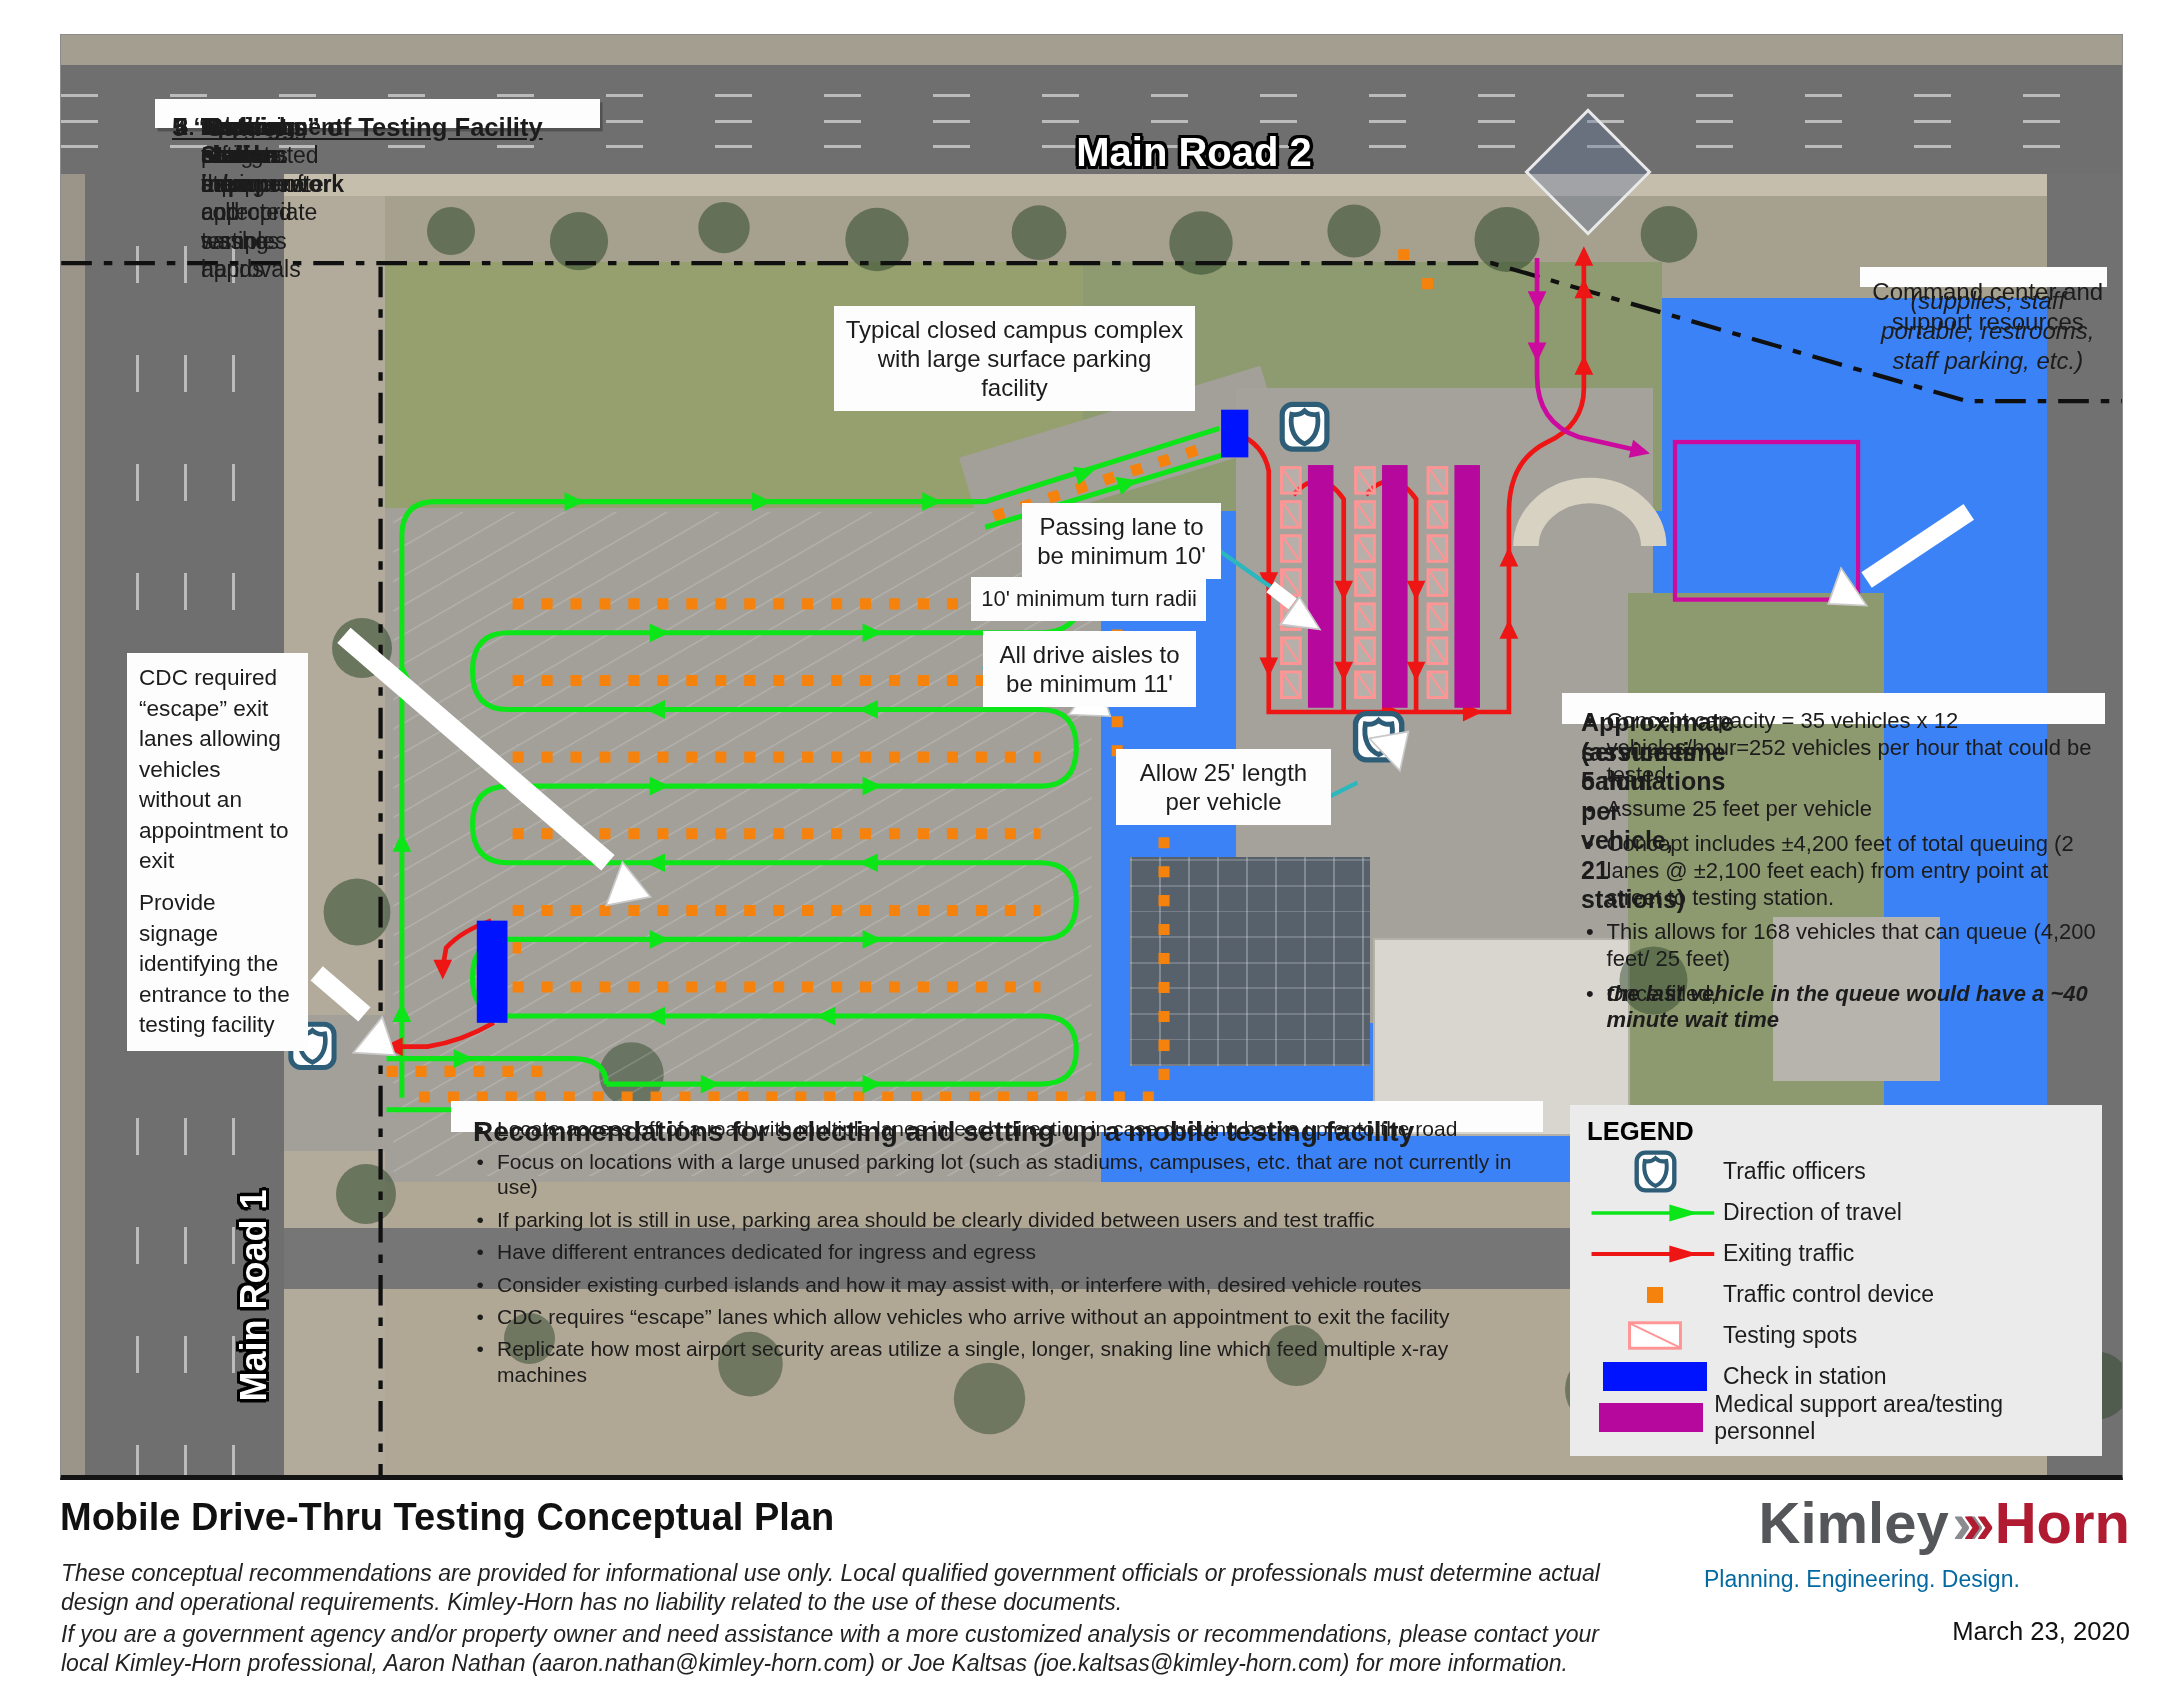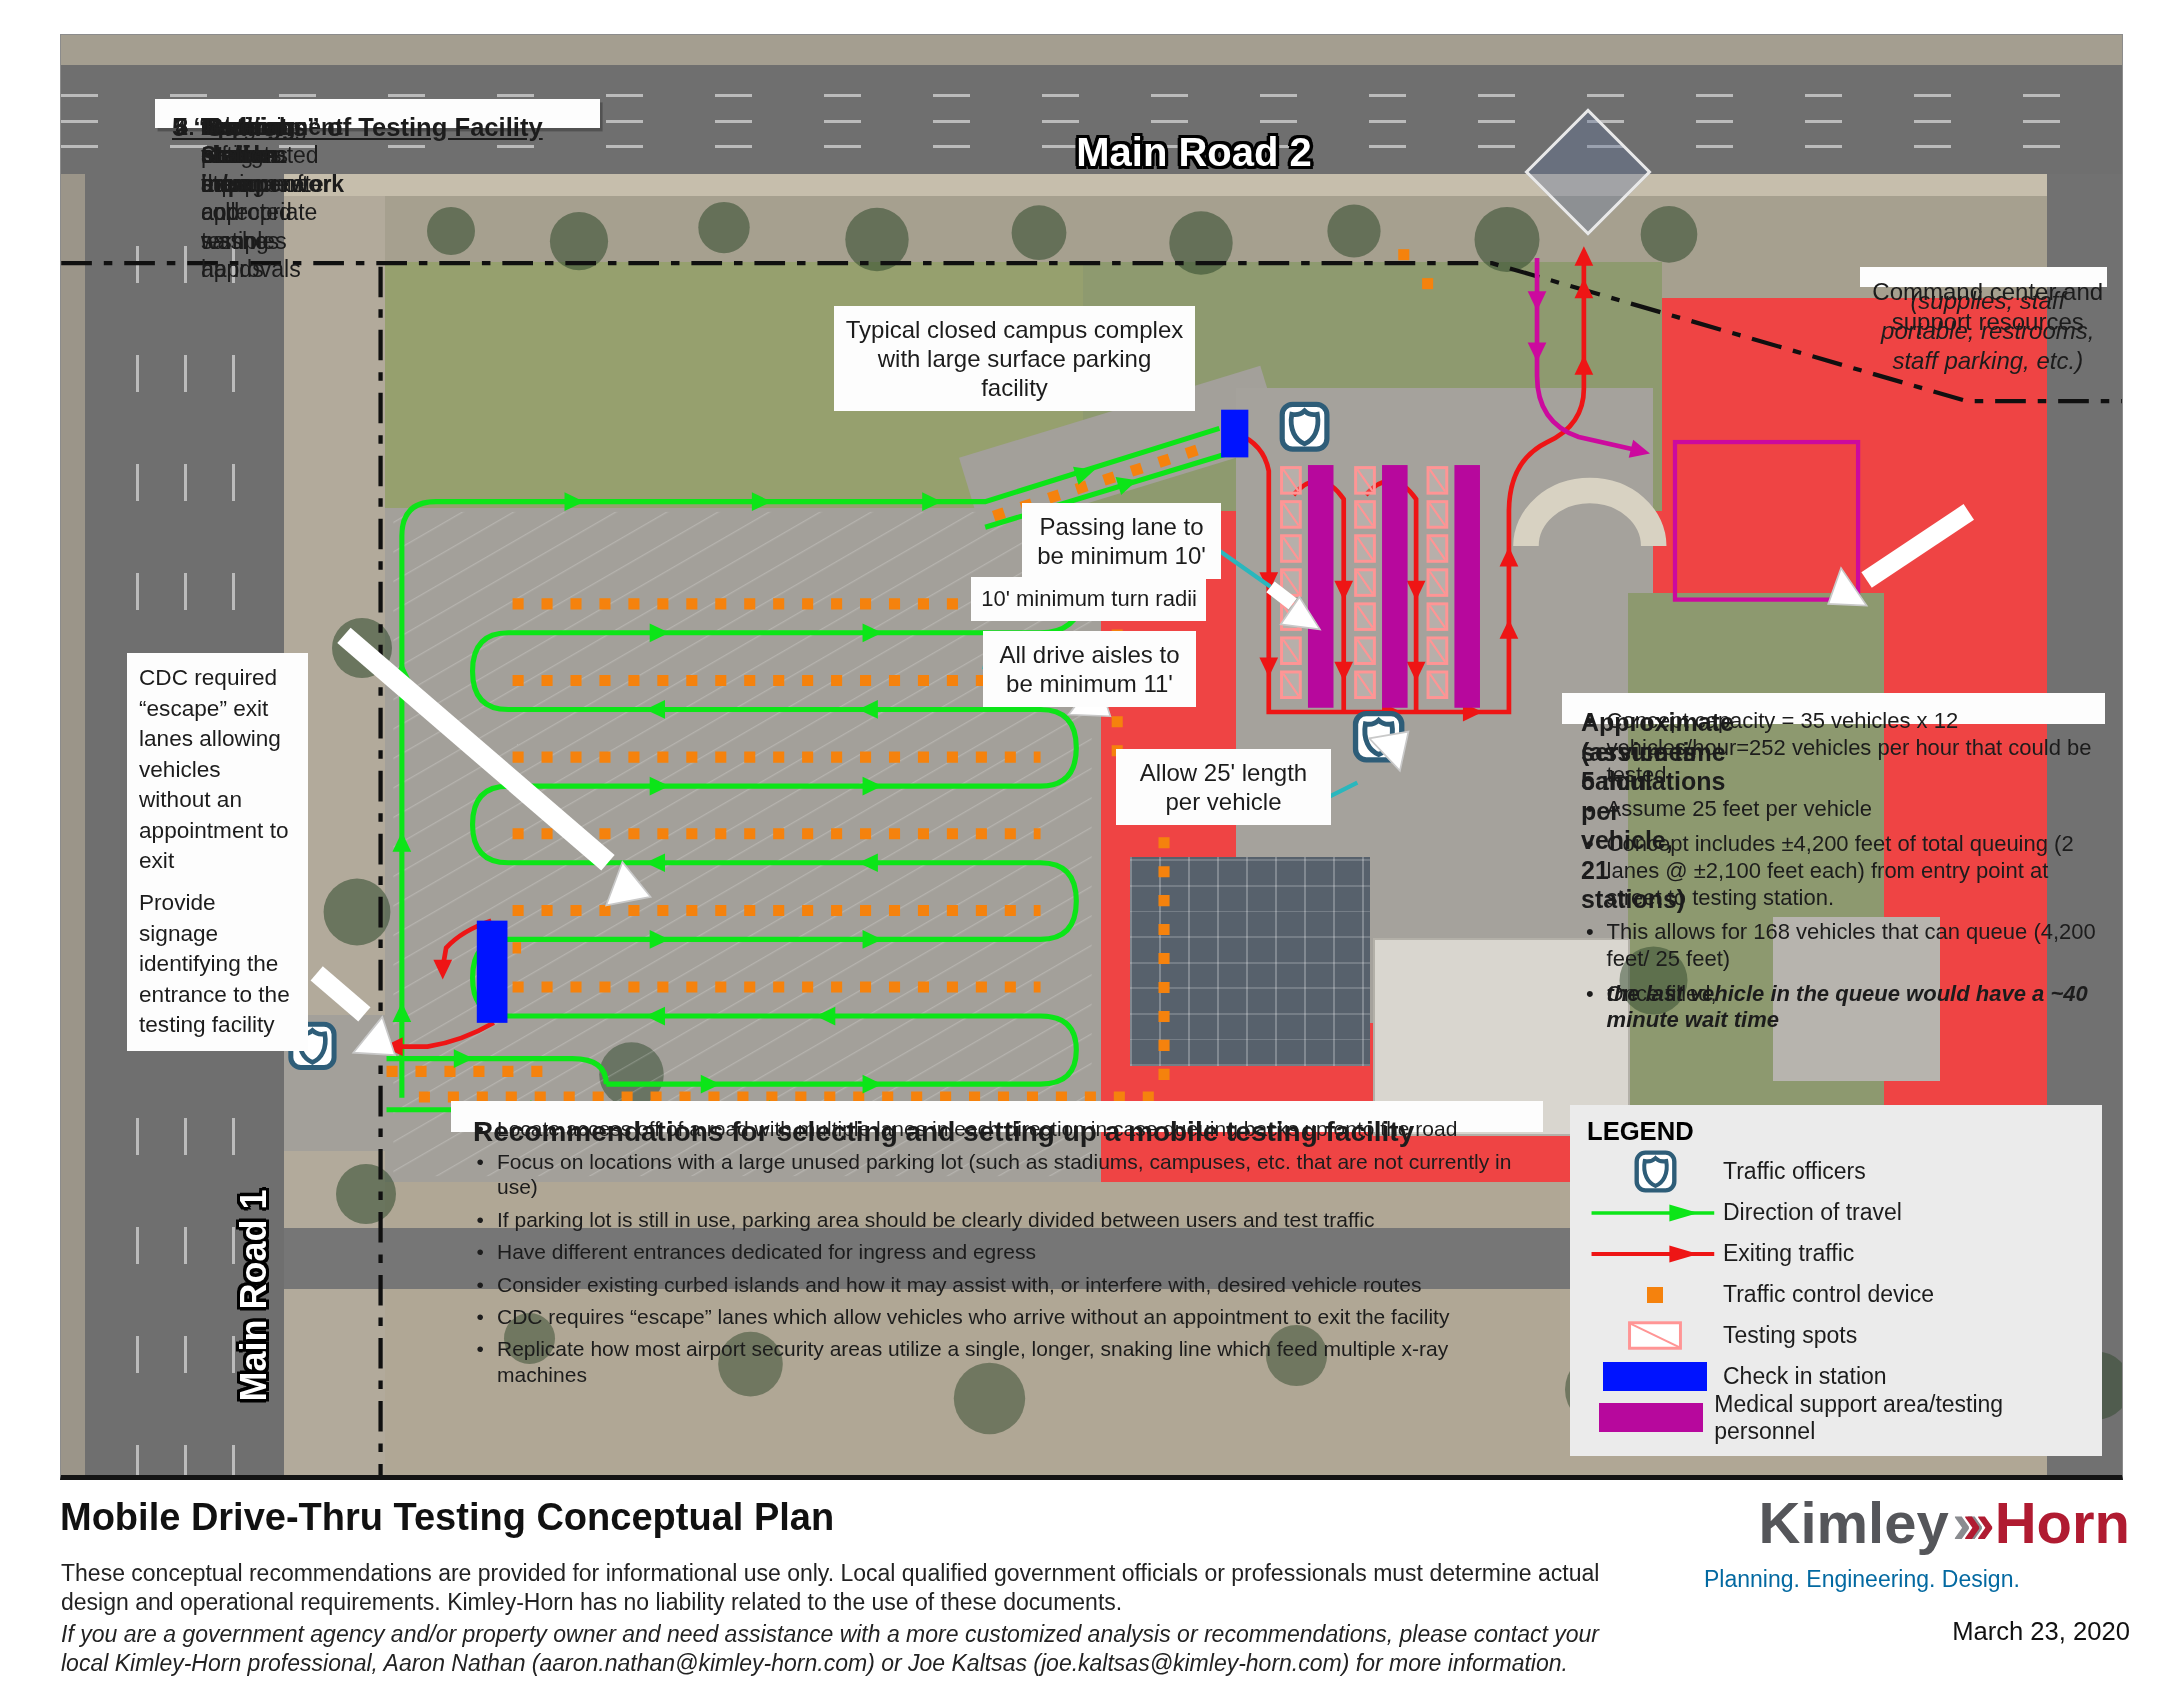--- a/index.html
+++ b/index.html
@@ -1,21 +1,21 @@
 <!DOCTYPE html>
 <html style="font-size:13.6px"><head>
 <meta charset="utf-8">
 <style>
   * { margin:0; padding:0; box-sizing:border-box; }
   body { font-family:"Liberation Sans", sans-serif; background:#fff; }
   .page { position:relative; width:2181px; height:1685px; background:#fff; overflow:hidden; }
 
   
   .map { position:absolute; left:60px; top:34px; width:2063px; height:1446px;
-         background:#ef4444; overflow:hidden; border:0.9px solid #8c8c8c; border-bottom:5.1px solid #141414; }
+         background:#3b82f6; overflow:hidden; border:0.9px solid #8c8c8c; border-bottom:5.1px solid #141414; }
   .map * { position:absolute; }
 
   
   .bg { z-index:1; }
   #bg-top      { left:0; top:0; width:2063px; height:32px; background:#a49e90; }
   #road2       { left:0; top:30px; width:2063px; height:109px; background:#6f6f6f; }
   .lane-dash-h { left:0; width:2063px; height:3.4px; background:repeating-linear-gradient(90deg,#e4e4e4 0 37px, transparent 37px 109px); opacity:.65; }
   #sidewalk-n  { left:0; top:139px; width:2063px; height:22px; background:#c6beac; }
   #green-n     { left:0; top:161px; width:2063px; height:102px; background:#a6a08f; }
   #road1       { left:24px; top:139px; width:199px; height:1308px; background:#6f6f6f; }
@@ -89,21 +89,21 @@
   .lg-orange { width:16px; height:16px; background:#f5820d; position:static; }
 
   .road-label { z-index:4; color:#fff; font-weight:bold; text-align:center;
     text-shadow:-2.6px -2.6px 0 #000, 2.6px -2.6px 0 #000, -2.6px 2.6px 0 #000, 2.6px 2.6px 0 #000, 0 3.4px 0 #000, 0 -3.4px 0 #000, 3.4px 0 0 #000, -3.4px 0 0 #000; }
   #road2-label { left:937px; top:95px; width:392px; font-size:40px; }
   #road1-label { left:40px; top:1235px; width:315px; height:51px; font-size:36px; transform:rotate(-90deg); }
 
   
   .footer { position:absolute; z-index:2; }
   #plan-title { left:60px; top:1496px; font-size:38px; font-weight:bold; color:#111; }
-  #disc1 { left:61px; top:1559px; width:1584px; font-size:23px; color:#222; line-height:1.28; }
+  #disc1 { left:61px; top:1559px; width:1584px; font-size:23px; font-style:italic; color:#222; line-height:1.28; }
   #disc2 { left:61px; top:1620px; width:1584px; font-size:23px; font-style:italic; color:#222; line-height:1.28; }
   #logo { left:1721px; top:1489px; width:409px; text-align:right; font-size:58px; font-weight:bold; white-space:nowrap; }
   #logo .k { color:#55565a; }
   #logo .chev1 { color:#8a8c90; margin-left:3.4px; }
   #logo .chev2 { color:#b01b31; margin-left:-22px; }
   #logo .h { color:#b01b31; }
   #tagline { left:1704px; top:1566px; width:426px; text-align:left; font-size:23px; color:#0369a1; }
   #date-label { left:1704px; top:1617px; width:426px; text-align:right; font-size:25.6px; color:#111; }
 </style>
 </head>

